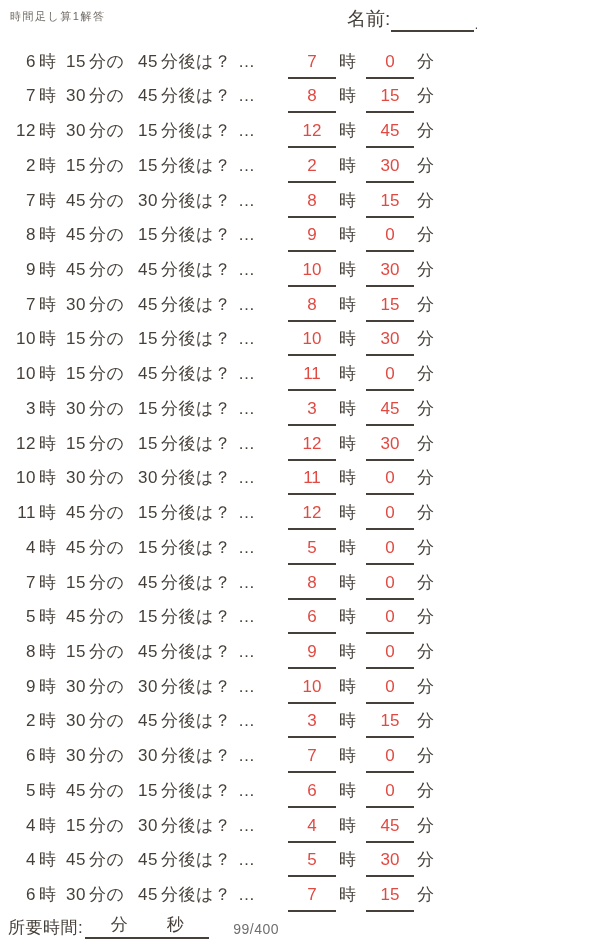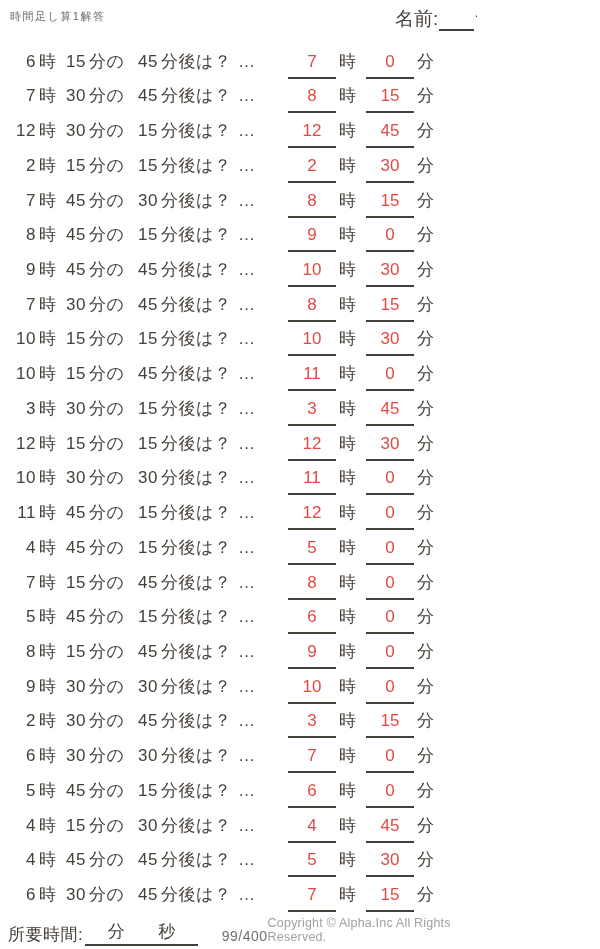--- a/index.html
+++ b/index.html
@@ -20,22 +20,22 @@
     background:#ffffff;
     overflow:hidden;
   }
   .doc-title{
     position:absolute;top:9px;left:10px;
     font-size:11px;letter-spacing:1.5px;
     color:#6f6862;
   }
   .name-block{
     position:absolute;top:6px;left:347px;right:18px;
-    display:flex;align-items:flex-start;
-    font-size:19px;color:var(--ink);margin-left:48px;
+    display:flex;align-items:flex-end;
+    font-size:19px;color:var(--ink);
   }
   .name-label{white-space:nowrap;}
   .name-line{
     flex:1;height:23px;
     border-bottom:2px solid var(--line);
     margin-left:1px;
   }
   .name-suffix{font-size:12px;margin-left:1px;}
 
   .problems{
@@ -428,16 +428,15 @@
     </div>
     </div>
 
   <div class="footer">
     <span class="req-label">所要時間:</span>
     <span class="req-line">
       <span>分</span>
       <span>秒</span>
     </span>
     <span class="page-count">99/400</span>
-    <span class="copyright">Copyright ©  Alpha.Inc All Rights Reserved.</span>
   </div>
 
 </div>
 
 </body></html>

